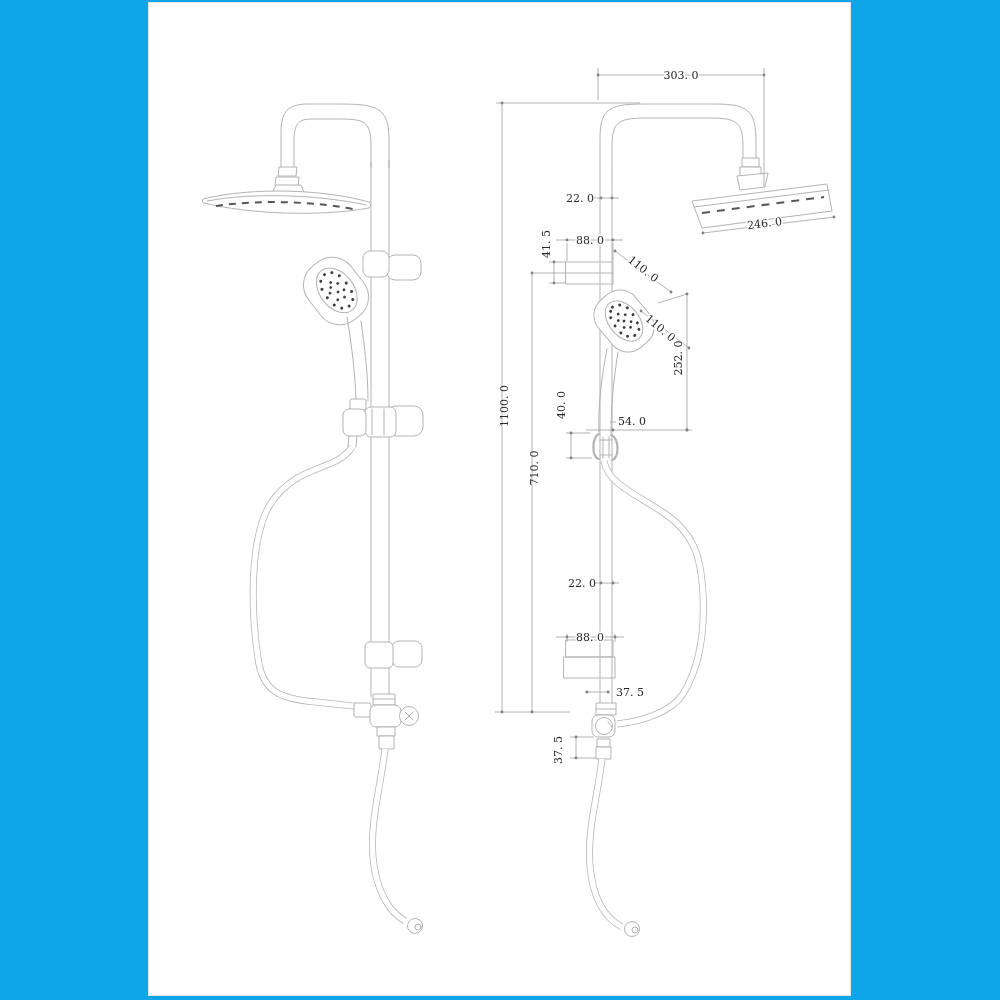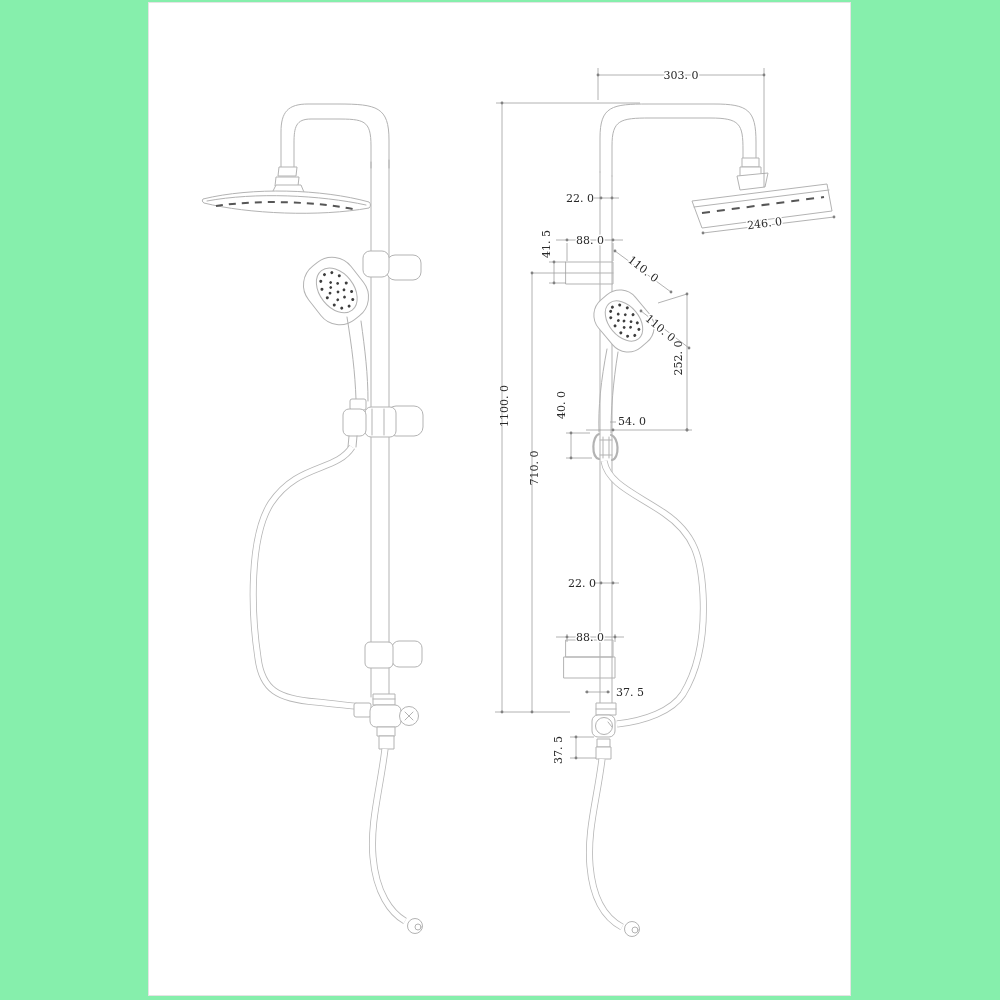--- a/index.html
+++ b/index.html
@@ -1,16 +1,16 @@
 <!DOCTYPE html>
 <html><head>
 <meta charset="utf-8">
 <style>
   html,body{margin:0;padding:0;background:#ffffff;}
-  .stage{position:relative;width:1000px;height:1000px;background:#86efac;overflow:hidden;}
+  .stage{position:relative;width:1000px;height:1000px;background:#0ea5e9;overflow:hidden;}
   svg{position:absolute;left:0;top:0;}
   .ln{fill:none;stroke:#b3b3b3;stroke-width:1;stroke-linecap:round;stroke-linejoin:round;}
   .lnf{fill:#ffffff;stroke:#b3b3b3;stroke-width:1;stroke-linejoin:round;}
   .lnt{fill:none;stroke:#b3b3b3;stroke-width:2.2;stroke-linecap:round;}
   .hose-o{fill:none;stroke:#b7b7b7;stroke-width:7;}
   .hose-i{fill:none;stroke:#ffffff;stroke-width:5.4;}
   .dim{fill:none;stroke:#9e9e9e;stroke-width:0.8;}
   .dash{fill:none;stroke:#565656;stroke-width:2;}
   .dot{fill:#828282;stroke:none;}
   .nozzle{fill:#3d3d3d;stroke:none;}

